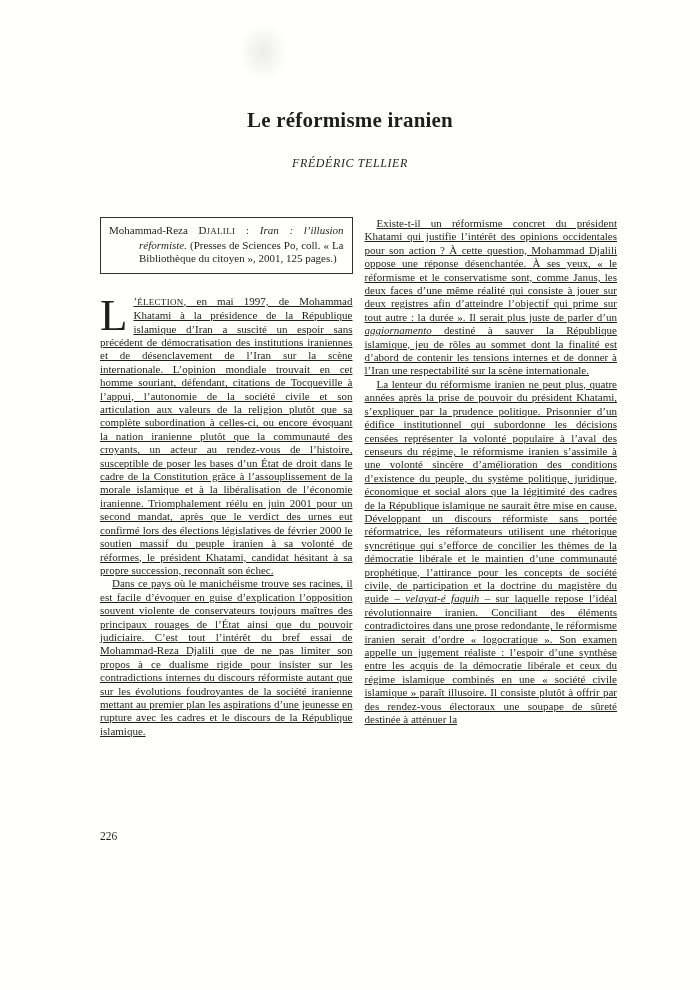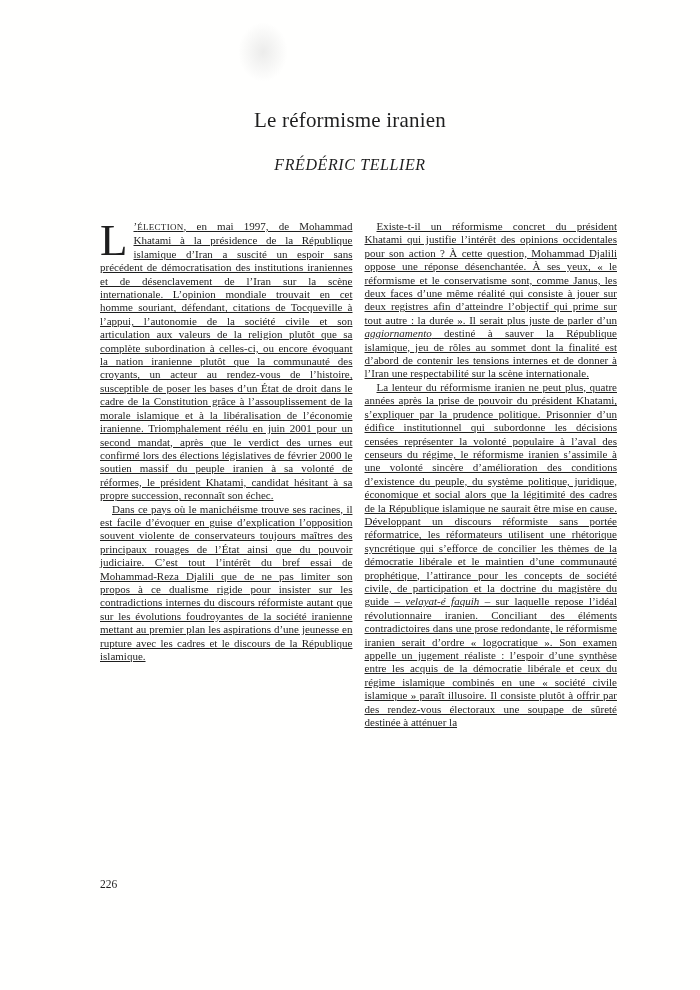--- a/index.html
+++ b/index.html
@@ -23,28 +23,28 @@
     width: 50px;
     height: 60px;
     background: radial-gradient(ellipse at center, rgba(120,120,120,0.14) 0%, rgba(120,120,120,0.0) 70%);
     pointer-events: none;
   }
   .article-title {
     margin: 0;
     padding-top: 108px;
     text-align: center;
     font-size: 21px;
-    font-weight: 400;
+    font-weight: 700;
     letter-spacing: 0.2px;
   }
   .author-byline {
     margin-top: 23px;
     text-align: center;
     font-style: italic;
-    font-size: 16px;
+    font-size: 12px;
     letter-spacing: 0.6px;
   }
   .columns {
     display: flex;
     gap: 12px;
     margin: 46px 83px 0 100px;
   }
   .col {
     flex: 1 1 0;
     min-width: 0;
@@ -76,39 +76,42 @@
     font-size: 45px;
     line-height: 34px;
     padding: 3px 6px 0 0;
     font-weight: 400;
   }
   .i { font-style: italic; }
   .sc { font-size: 9px; letter-spacing: 0.3px; }
   .page-number {
     position: absolute;
     left: 100px;
-    top: 878px;
+    top: 830px;
     font-size: 11.5px;
   }
 </style>
 </head>
 <body>
 
 <div class="page">
 
   <div class="scan-smudge"></div>
 
   <h1 class="article-title">Le réformisme iranien</h1>
 
   <div class="author-byline">FRÉDÉRIC TELLIER</div>
 
   <div class="columns">
 
     <div class="col">
 
+      <div class="citation-box">
+        <div class="citation-text"><span>Mohammad-Reza </span><span>D</span><span class="sc">JALILI</span><span> : </span><span class="i">Iran : l’illusion réformiste.</span><span> (Presses de Sciences Po, coll. « La Bibliothèque du citoyen », 2001, 125 pages.)</span></div>
+      </div>
 
       <p class="para"><span class="drop-cap">L</span><span><span>’</span><span class="sc">ÉLECTION</span><span>, en mai 1997, de Mohammad Khatami à la présidence de la République islamique d’Iran a suscité un espoir sans précédent de démocratisation des institutions iraniennes et de désenclavement de l’Iran sur la scène internationale. L’opinion mondiale trouvait en cet homme souriant, défendant, citations de Tocqueville à l’appui, l’autonomie de la société civile et son articulation aux valeurs de la religion plutôt que sa complète subordination à celles-ci, ou encore évoquant la nation iranienne plutôt que la communauté des croyants, un acteur au rendez-vous de l’histoire, susceptible de poser les bases d’un État de droit dans le cadre de la Constitution grâce à l’assouplissement de la morale islamique et à la libéralisation de l’économie iranienne. Triomphalement réélu en juin 2001 pour un second mandat, après que le verdict des urnes eut confirmé lors des élections législatives de février 2000 le soutien massif du peuple iranien à sa volonté de réformes, le président Khatami, candidat hésitant à sa propre succession, reconnaît son échec.</span></span></p>
 
       <p class="para indent">Dans ce pays où le manichéisme trouve ses racines, il est facile d’évoquer en guise d’explication l’opposition souvent violente de conservateurs toujours maîtres des principaux rouages de l’État ainsi que du pouvoir judiciaire. C’est tout l’intérêt du bref essai de Mohammad-Reza Djalili que de ne pas limiter son propos à ce dualisme rigide pour insister sur les contradictions internes du discours réformiste autant que sur les évolutions foudroyantes de la société iranienne mettant au premier plan les aspirations d’une jeunesse en rupture avec les cadres et le discours de la République islamique.</p>
 
     </div>
 
     <div class="col">
 
       <p class="para indent"><span>Existe-t-il un réformisme concret du président Khatami qui justifie l’intérêt des opinions occidentales pour son action ? À cette question, Mohammad Djalili oppose une réponse désenchantée. À ses yeux, « le réformisme et le conservatisme sont, comme Janus, les deux faces d’une même réalité qui consiste à jouer sur deux registres afin d’atteindre l’objectif qui prime sur tout autre : la durée ». Il serait plus juste de parler d’un </span><span class="i">aggiornamento</span><span> destiné à sauver la République islamique, jeu de rôles au sommet dont la finalité est d’abord de contenir les tensions internes et de donner à l’Iran une respectabilité sur la scène internationale.</span></p>

